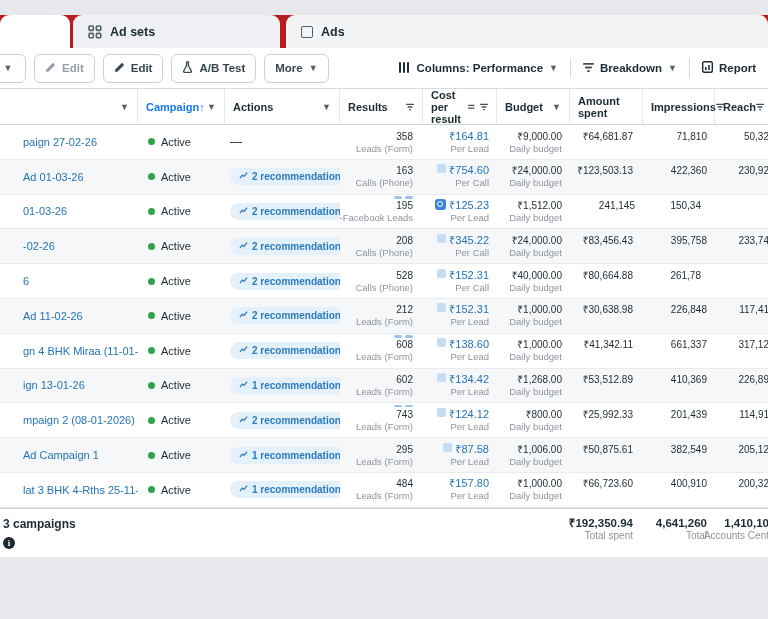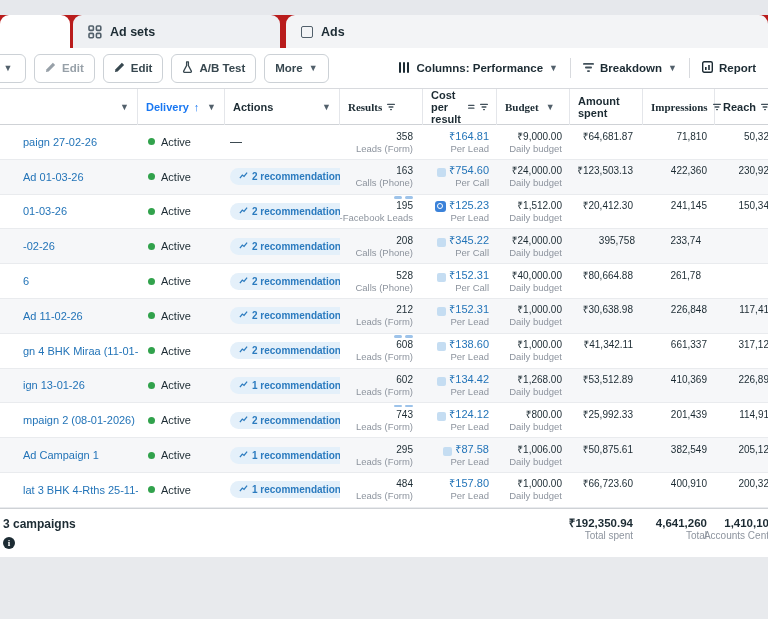--- a/index.html
+++ b/index.html
@@ -25,22 +25,22 @@
   .btn.disabled svg path, .btn.disabled svg rect{fill:#97a0a8;}
   .caret{font-size:9px;color:#52606b;line-height:1;}
   .tool-right{margin-left:auto;display:flex;align-items:center;height:29px;}
   .tbtn{display:flex;align-items:center;gap:6px;padding:0 12px;font-size:11.5px;font-weight:bold;color:#1c2b33;border-left:1px solid #d8dade;height:20px;cursor:pointer;white-space:nowrap;}
   .tbtn:first-child{border-left:none;}
   .cols-ic span{display:inline-block;width:2.5px;height:11px;background:#1c2b33;margin-right:1.5px;border-radius:1px;}
 
   
   .grid{display:grid;grid-template-columns:138px 87px 115px 83px 74px 73px 73px 72px 68px;width:783px;}
   .thead{height:37px;border-top:1px solid #d8dade;border-bottom:1px solid #cfd2d6;background:#fff;font-size:11px;font-weight:bold;color:#1c2b33;}
-  .hc{position:relative;border-right:1px solid #e4e6ea;display:flex;align-items:center;padding:0 8px;gap:5px;}
-  .hc.right{justify-content:flex-start;font-family:Liberation Serif, serif;}
+  .hc{position:relative;border-right:1px solid #e4e6ea;display:flex;align-items:center;padding:0 8px;}
+  .hc.right{justify-content:space-between;}
   .hc .caret{margin-left:auto;}
   .hc.right .caret{margin-left:2px;}
   .hc.wrap{line-height:12px;align-items:center;}
   .blue-h{color:#1877f2;}
   .funnel rect{fill:#42505a;}
   .hc-icons{display:flex;gap:4px;margin-left:auto;}
 
   
   .row{height:34.8px;border-bottom:1px solid #e9ebee;background:#fff;cursor:pointer;}
   .row.alt{background:#f6f7f9;}
@@ -54,21 +54,21 @@
   .num-cell{flex-direction:column;align-items:flex-end;justify-content:flex-start;padding-top:4.5px;position:relative;}
   .val{font-size:10px;color:#1c2b33;line-height:13px;white-space:nowrap;}
   .sub{font-size:9.5px;color:#8d949e;line-height:12px;white-space:nowrap;}
   .c-res{padding-right:10px;}
   .c-cost{padding-right:8px;}
   .c-bud{padding-right:8px;}
   .c-spent{padding-right:10px;}
   .c-impr{padding-right:8px;}
   .c-reach{padding-right:14px;}
   .cost-val{color:#2374b8;font-size:11px;line-height:13px;white-space:nowrap;}
-  .val-row{display:flex;align-items:flex-end;gap:3px;}
+  .val-row{display:flex;align-items:flex-start;gap:3px;}
   .cost-box{width:9px;height:9px;background:#c5ddf2;border-radius:2px;flex:0 0 auto;}
   .cost-ic{width:11px;height:11px;background:#3b82d9;border-radius:3px;position:relative;flex:0 0 auto;}
   .cost-ic::after{content:"";position:absolute;left:2px;top:2px;width:4px;height:4px;border:1.2px solid #fff;border-radius:50%;}
   .est{position:absolute;top:1.5px;right:10px;display:flex;gap:3px;}
   .est span{width:8px;height:2.5px;border-radius:1.5px;background:#9dc3ea;}
 
   
   .tfoot{height:46px;border-top:1px solid #cfd2d6;background:#fff;font-size:11.5px;}
   .fc{display:flex;flex-direction:column;align-items:flex-end;padding-top:8px;}
   .fc .val{font-weight:bold;font-size:11.5px;}
@@ -156,21 +156,21 @@
         <span>Report</span>
       </div>
     </div>
   </div>
 
   <div class="thead grid">
     <div class="hc">
         <span class="caret">▼</span>
       </div>
     <div class="hc">
-      <span class="blue-h">Delivery</span>
+      <span class="blue-h">Campaign</span>
       <span class="blue-h">↑</span>
       <span class="caret">▼</span>
     </div>
     <div class="hc">
       <span>Actions</span>
       <span class="caret">▼</span>
     </div>
     <div class="hc right">
       <span>Results</span>
       <span><svg class="funnel" width="8" height="8" viewBox="0 0 11 11">
@@ -323,23 +323,20 @@
           <span class="val-row">
             <span class="cost-ic"></span>
             <span class="cost-val">₹125.23</span>
           </span>
           <span class="sub">Per Lead</span>
         </div>
         <div class="cell num-cell c-bud">
           <span class="val">₹1,512.00</span>
           <span class="sub">Daily budget</span>
         </div>
-        <div class="cell num-cell c-spent">
-          <span class="val">₹20,412.30</span>
-        </div>
         <div class="cell num-cell c-impr">
           <span class="val">241,145</span>
         </div>
         <div class="cell num-cell c-reach">
           <span class="val">150,34</span>
         </div>
       </div>
       <div class="row grid alt">
         <div class="cell c-name">
           <span class="name-link">-02-26</span>
@@ -363,20 +360,23 @@
         <div class="cell num-cell c-cost">
           <span class="val-row">
             <span class="cost-box"></span>
             <span class="cost-val">₹345.22</span>
           </span>
           <span class="sub">Per Call</span>
         </div>
         <div class="cell num-cell c-bud">
           <span class="val">₹24,000.00</span>
           <span class="sub">Daily budget</span>
+        </div>
+        <div class="cell num-cell c-spent">
+          <span class="val">₹83,456.43</span>
         </div>
         <div class="cell num-cell c-impr">
           <span class="val">395,758</span>
         </div>
         <div class="cell num-cell c-reach">
           <span class="val">233,74</span>
         </div>
       </div>
       <div class="row grid">
         <div class="cell c-name">

